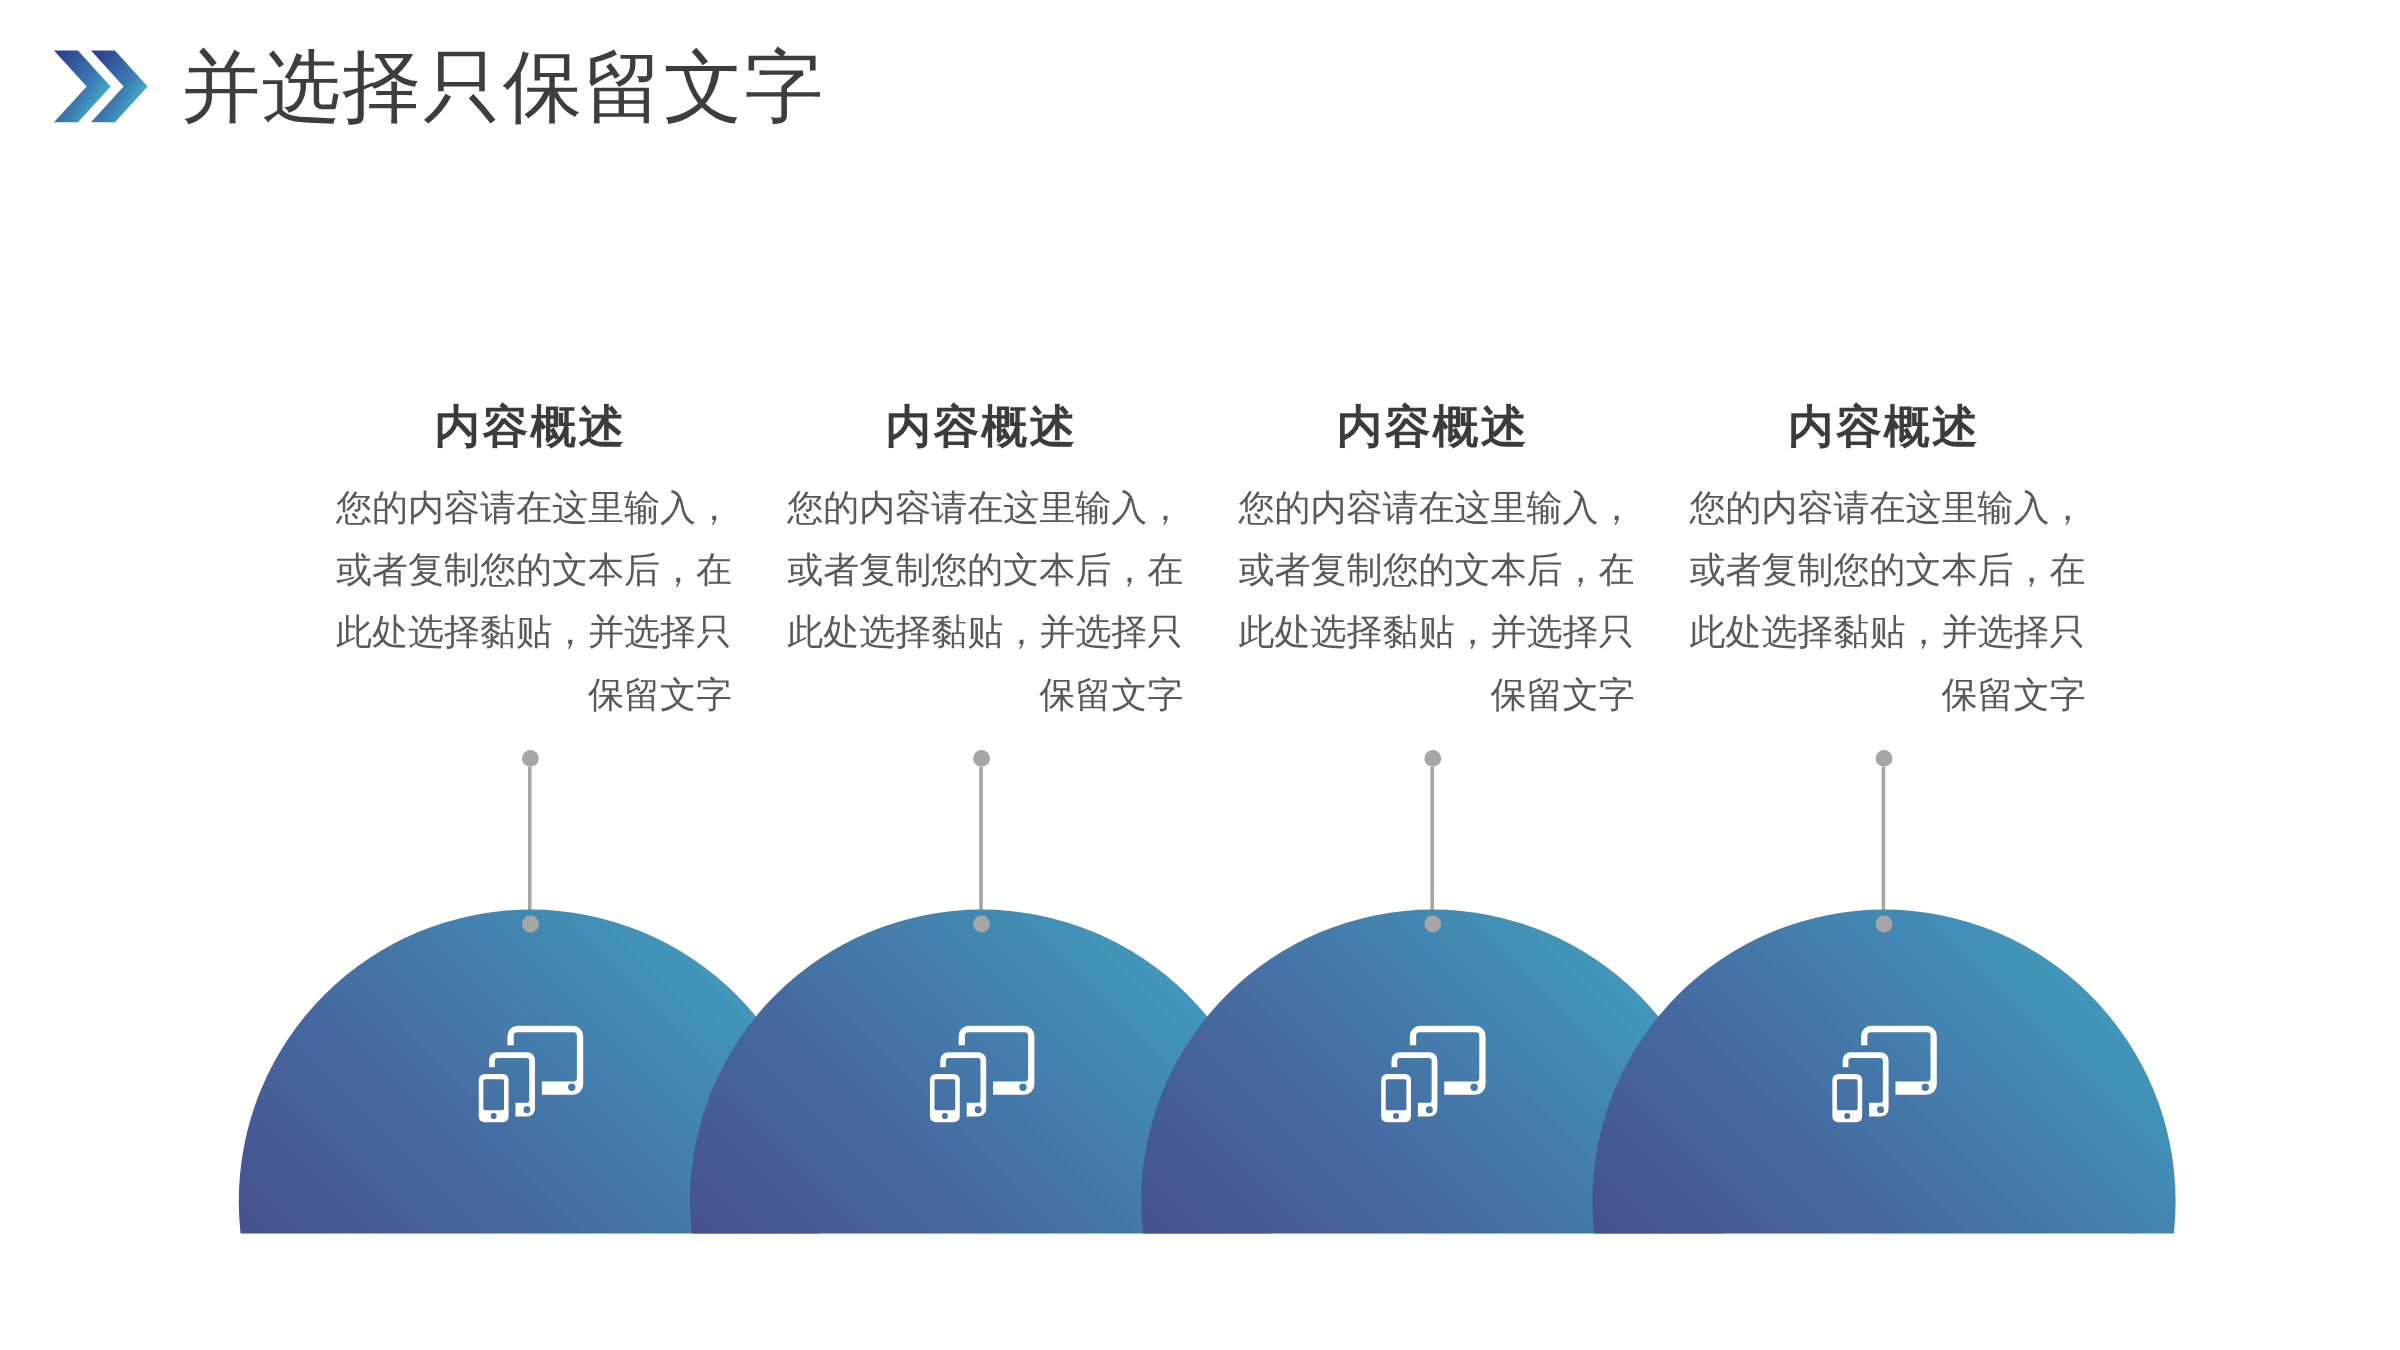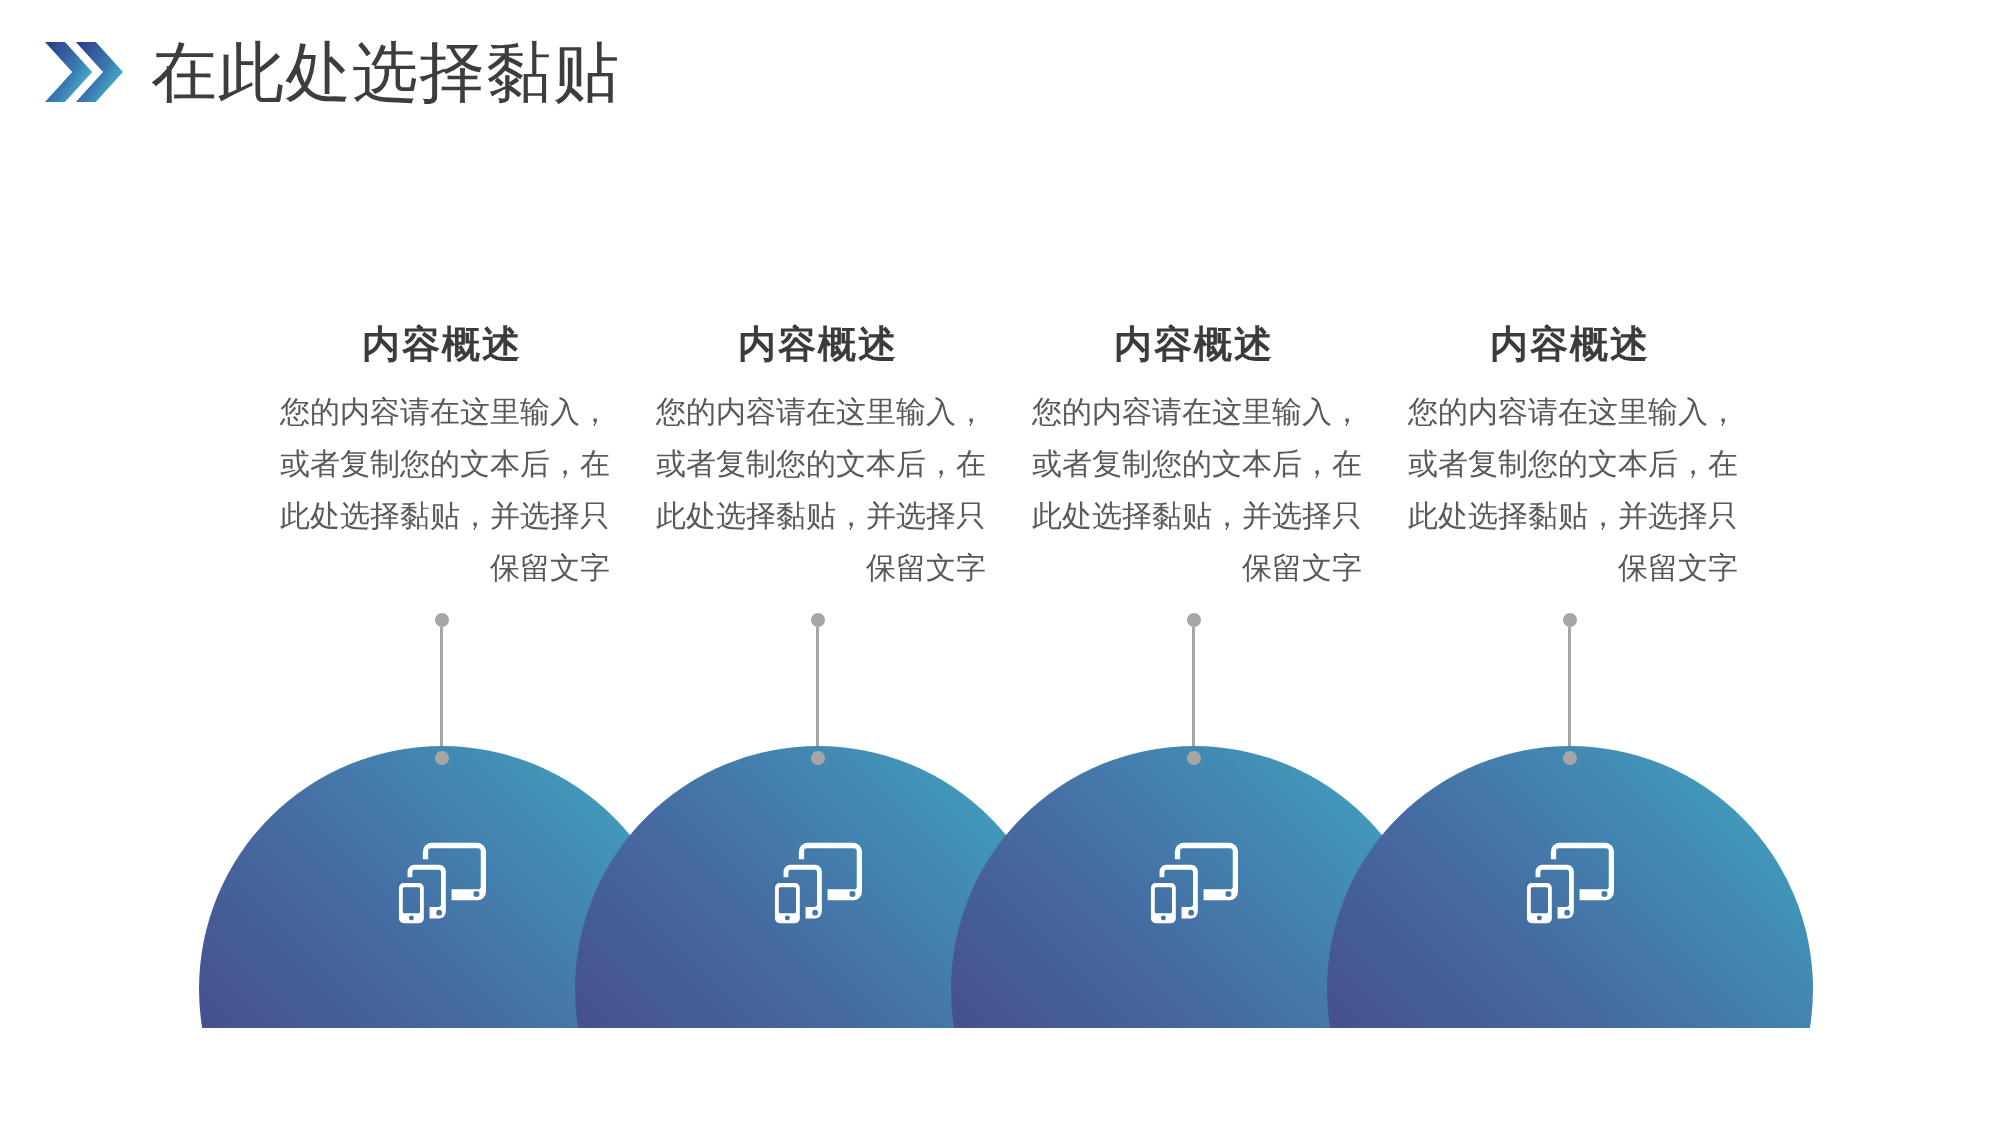--- a/index.html
+++ b/index.html
@@ -45,21 +45,21 @@
 
   
   .columns {
     position: absolute;
     left: 0;
     top: 320px;
     width: 2000px;
     height: 708px;
     overflow: hidden;
   }
-  .column { position: absolute; top: 0; width: 380px; height: 708px; }
+  .column { position: absolute; top: 12px; width: 380px; height: 708px; }
   .col-0 { left: 252px; }
   .col-1 { left: 628px; }
   .col-2 { left: 1004px; }
   .col-3 { left: 1380px; }
 
   .column-heading {
     position: absolute;
     top: 2px;
     left: 0;
     width: 380px;
@@ -156,21 +156,21 @@
   </defs>
 </svg>
 
 <div class="slide">
 
   <div class="header">
     <svg class="chevron-icon" viewBox="0 0 86 66">
       <path d="M0 0 H22 L52 33 L22 66 H0 L30 33 Z" fill="url(#chevGrad)"></path>
       <path d="M34 0 H56 L86 33 L56 66 H34 L64 33 Z" fill="url(#chevGrad)"></path>
     </svg>
-    <h1 class="slide-title">在此处选择黏贴</h1>
+    <h1 class="slide-title">并选择只保留文字</h1>
   </div>
 
   <div class="columns">
 
     <div class="column col-0">
       <h2 class="column-heading">内容概述</h2>
       <p class="column-body">您的内容请在这里输入，或者复制您的文本后，在此处选择黏贴，并选择只保留文字</p>
       <span class="dot top-dot"></span>
       <span class="connector-line"></span>
       <div class="dome"></div>

